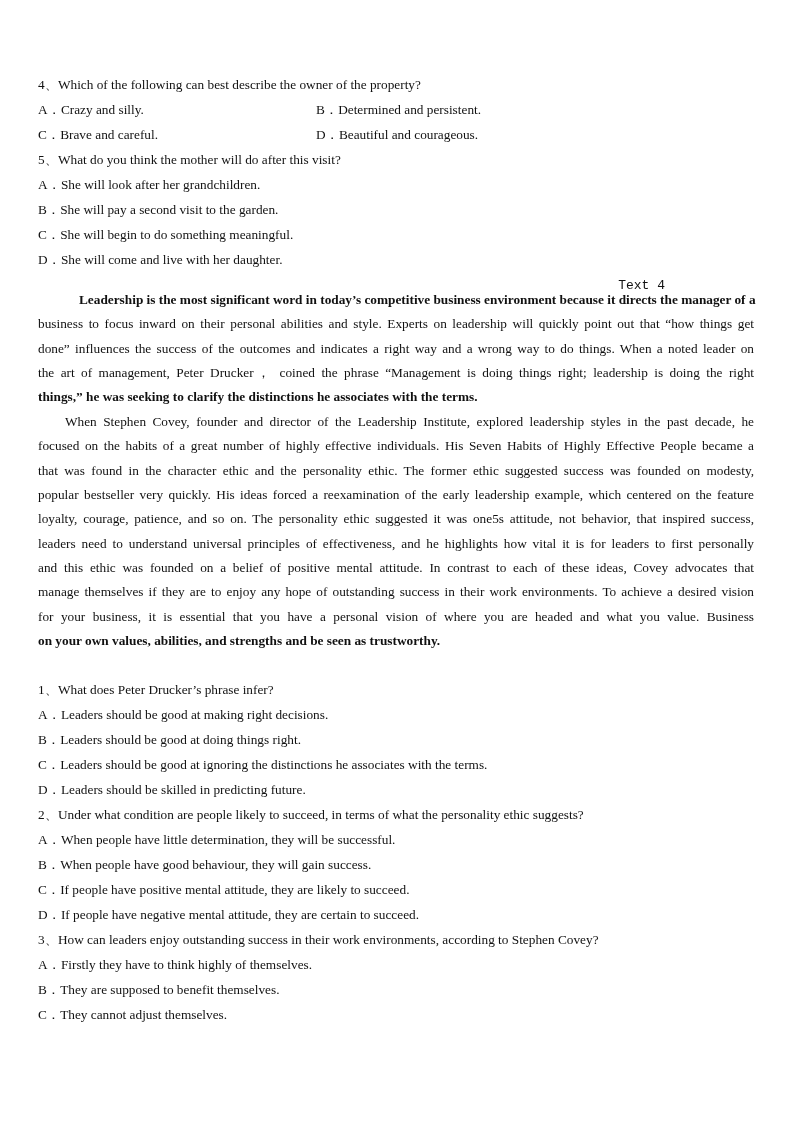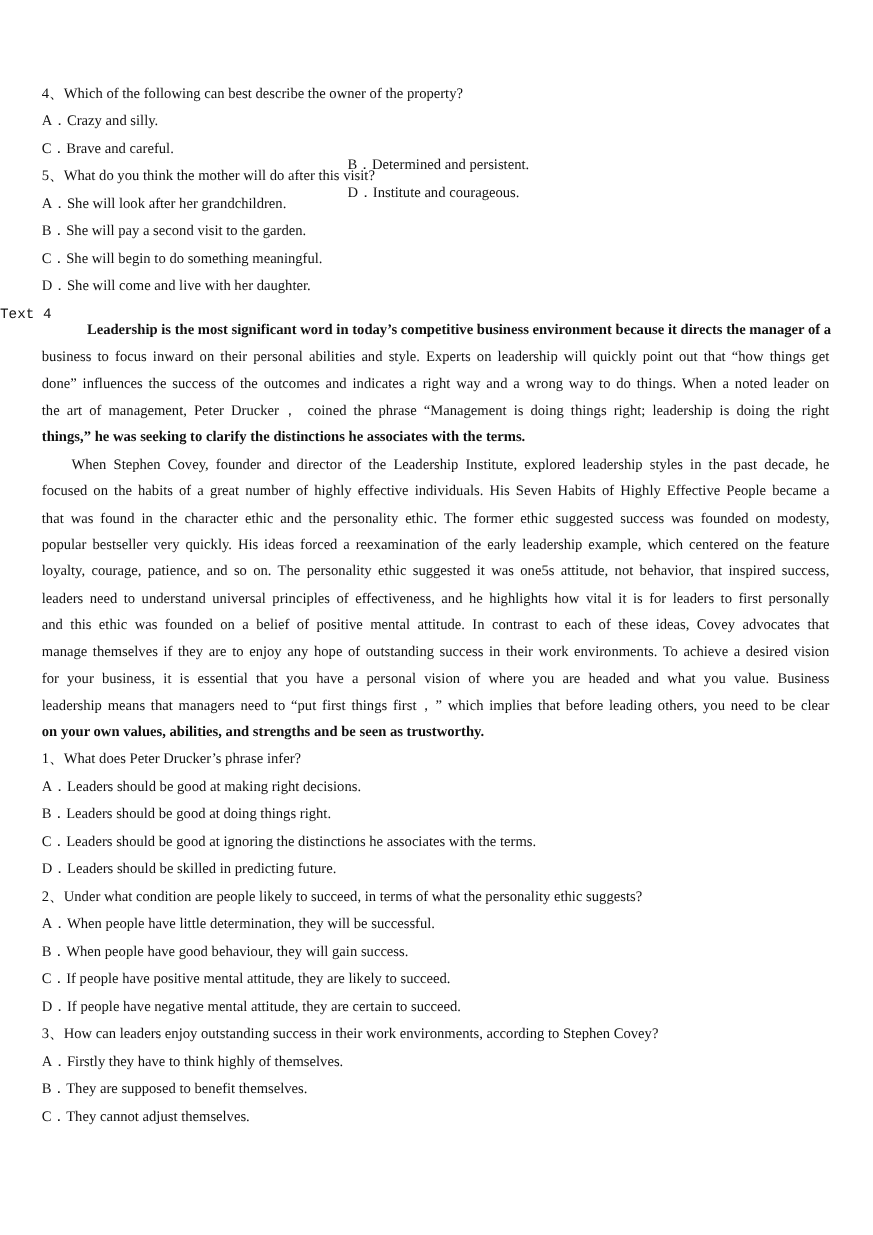--- a/index.html
+++ b/index.html
@@ -1,39 +1,39 @@
 <!DOCTYPE html>
 <html><head>
 <meta charset="utf-8">
 <style>
   html, body { margin: 0; padding: 0; background: #ffffff; }
   body { width: 794px; height: 1123px; position: relative; overflow: hidden;
          font-family: "Liberation Serif", serif; color: #111; font-size: 13.3px; }
   .page { position: absolute; left: 0; top: 0; width: 794px; height: 1123px; }
   .line { position: absolute; left: 38px; white-space: nowrap; line-height: 16px; }
-  .opt-b { left: 316px; margin-top: 40px; }
-  .title { position: absolute; left: 0; width: 665px; text-align: left;
+  .opt-b { left: 316px; }
+  .title { position: absolute; left: 0; width: 665px; text-align: right;
            font-family: "Liberation Mono", monospace; font-size: 13px; line-height: 16px; }
   .para { position: absolute; left: 38px; width: 716px; line-height: 24.35px;
           text-align: justify; }
   .para .pl { display: block; white-space: nowrap; text-align-last: justify; }
   .para .pl.last { text-align-last: left; font-weight: bold; }
   .indent { padding-left: 41px; font-weight: bold; }
   .indent2 { padding-left: 27px; }
 </style>
 </head>
 <body>
 
 <div class="page">
 
   <div class="line" style="top:77px">4、Which of the following can best describe the owner of the property?</div>
   <div class="line" style="top:102px">A．Crazy and silly.</div>
   <div class="line opt-b" style="top:102px">B．Determined and persistent.</div>
   <div class="line" style="top:127px">C．Brave and careful.</div>
-  <div class="line opt-b" style="top:127px">D．Institute and courageous.</div>
+  <div class="line opt-b" style="top:127px">D．Beautiful and courageous.</div>
 
   <div class="line" style="top:152px">5、What do you think the mother will do after this visit?</div>
   <div class="line" style="top:177px">A．She will look after her grandchildren.</div>
   <div class="line" style="top:202px">B．She will pay a second visit to the garden.</div>
   <div class="line" style="top:227px">C．She will begin to do something meaningful.</div>
   <div class="line" style="top:252px">D．She will come and live with her daughter.</div>
 
   <div class="title" style="top:278px">Text 4</div>
 
   <div class="para" style="top:288px">
@@ -47,21 +47,20 @@
   <div class="para" style="top:410px">
     <span class="pl indent2">When Stephen Covey, founder and director of the Leadership Institute, explored leadership styles in the past decade, he</span>
     <span class="pl">focused on the habits of a great number of highly effective individuals. His Seven Habits of Highly Effective People became a</span>
     <span class="pl">that was found in the character ethic and the personality ethic. The former ethic suggested success was founded on modesty,</span>
     <span class="pl">popular bestseller very quickly. His ideas forced a reexamination of the early leadership example, which centered on the feature</span>
     <span class="pl">loyalty, courage, patience, and so on. The personality ethic suggested it was one5s attitude, not behavior, that inspired success,</span>
     <span class="pl">leaders need to understand universal principles of effectiveness, and he highlights how vital it is for leaders to first personally</span>
     <span class="pl">and this ethic was founded on a belief of positive mental attitude. In contrast to each of these ideas, Covey advocates that</span>
     <span class="pl">manage themselves if they are to enjoy any hope of outstanding success in their work environments. To achieve a desired vision</span>
     <span class="pl">for your business, it is essential that you have a personal vision of where you are headed and what you value. Business</span>
-    <span class="pl">leadership means that managers need to “put first things first，” which implies that before leading others, you need to be clear</span>
     <span class="pl last">on your own values, abilities, and strengths and be seen as trustworthy.</span>
   </div>
 
   <div class="line" style="top:682px">1、What does Peter Drucker’s phrase infer?</div>
   <div class="line" style="top:707px">A．Leaders should be good at making right decisions.</div>
   <div class="line" style="top:732px">B．Leaders should be good at doing things right.</div>
   <div class="line" style="top:757px">C．Leaders should be good at ignoring the distinctions he associates with the terms.</div>
   <div class="line" style="top:782px">D．Leaders should be skilled in predicting future.</div>
 
   <div class="line" style="top:807px">2、Under what condition are people likely to succeed, in terms of what the personality ethic suggests?</div>

